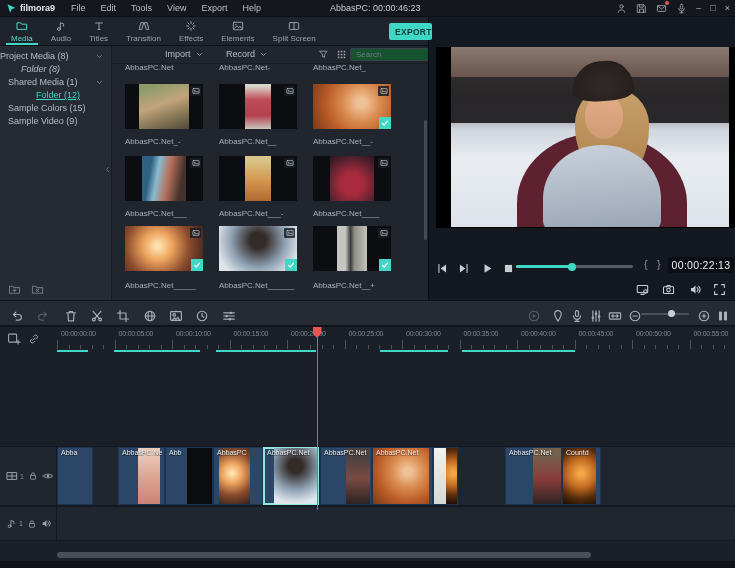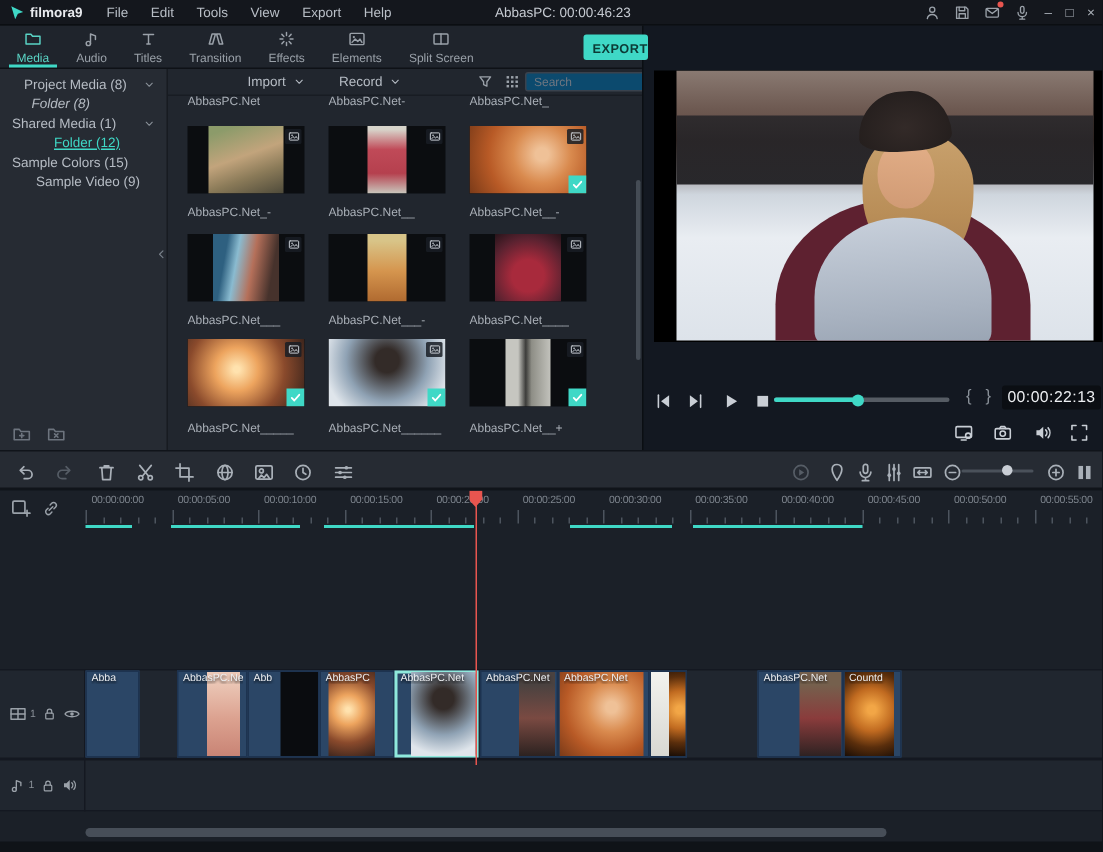--- a/index.html
+++ b/index.html
@@ -41,21 +41,21 @@
   .srow.sel .srow-label{color:#3fd8c6;text-decoration:underline;margin-left:15px;}
   .srow-chev{position:absolute;right:7px;top:2px;color:#8a9199;}
   .side-bottom{position:absolute;left:0;bottom:4px;display:flex;gap:10px;padding-left:8px;color:#6d747e;}
   .collapse{position:absolute;left:103px;top:165px;color:#7a828c;z-index:3;}
 
   
   .media{position:absolute;left:112px;top:46px;width:316px;height:254px;background:#21262e;overflow:hidden;}
   .media-toolbar{position:absolute;left:0;top:0;width:100%;height:18px;border-bottom:1px solid #181c23;box-sizing:border-box;}
   .mt-btn{position:absolute;top:3px;font-size:9px;color:#b6bcc4;display:flex;gap:4px;align-items:center;}
   .mt-ic{position:absolute;top:3px;color:#9aa1a9;}
-  .searchbox{position:absolute;left:238px;top:2px;width:90px;height:13px;background:#0c4a6e;border:1px solid #3a424d;
+  .searchbox{position:absolute;left:238px;top:2px;width:90px;height:13px;background:#14532d;border:1px solid #3a424d;
              border-radius:2px;display:flex;align-items:center;padding:0 3px;box-sizing:border-box;}
   .searchbox input{flex:1;background:transparent;border:none;outline:none;color:#aeb4bc;font-size:8px;width:50px;font-family:inherit;}
   .searchbox input::placeholder{color:#6f7680;}
   .search-ic{color:#8a9199;flex:0 0 auto;}
   #media-grid{position:absolute;left:0;top:0;right:0;bottom:0;}
   .mcell{position:absolute;width:78px;height:45px;background:#0b0d10;overflow:hidden;}
   .th{position:absolute;top:0;height:100%;}
   .badge{position:absolute;top:2px;right:2px;width:11px;height:10px;background:rgba(25,29,36,.85);color:#cdd2d8;
          display:flex;align-items:center;justify-content:center;border-radius:1px;}
   .chk{position:absolute;right:0;bottom:0;width:12px;height:12px;background:#3fd8c6;color:#fff;
@@ -448,30 +448,30 @@
             <use href="#i-split"></use>
           </svg>
           <span class="tab-label">Split Screen</span>
         </div>
       </div>
   </div>
   <button class="export">EXPORT</button>
 
   <div class="sidebar">
     <div id="side-items">
-        <div class="srow" style="padding-left: 16px;"><span class="srow-label">Project Media (8)</span><svg class="ic srow-chev" width="9" height="9">
+        <div class="srow" style="padding-left: 0;"><span class="srow-label">Project Media (8)</span><svg class="ic srow-chev" width="9" height="9">
             <use href="#i-chevdown"></use>
           </svg></div>
         <div class="srow" style="padding-left: 21px; font-style: italic;"><span class="srow-label">Folder (8)</span></div>
         <div class="srow" style="padding-left: 8px;"><span class="srow-label">Shared Media (1)</span><svg class="ic srow-chev" width="9" height="9">
             <use href="#i-chevdown"></use>
           </svg></div>
         <div class="srow sel" style="padding-left: 21px;"><span class="srow-label">Folder (12)</span></div>
         <div class="srow" style="padding-left: 8px;"><span class="srow-label">Sample Colors (15)</span></div>
-        <div class="srow" style="padding-left: 24px;"><span class="srow-label">Sample Video (9)</span></div>
+        <div class="srow" style="padding-left: 8px;"><span class="srow-label">Sample Video (9)</span></div>
       </div>
     <div class="side-bottom">
       <svg class="ic" width="13" height="13">
           <use href="#i-folderplus"></use>
         </svg>
       <svg class="ic" width="13" height="13">
           <use href="#i-folderx"></use>
         </svg>
     </div>
   </div>

